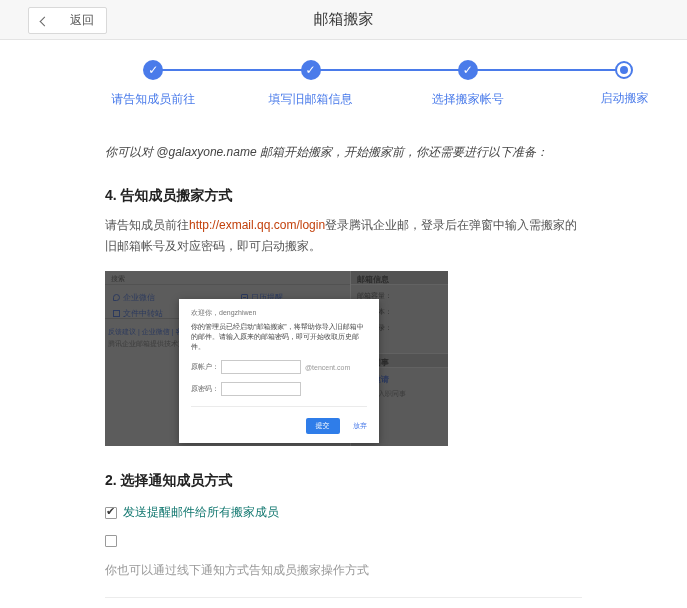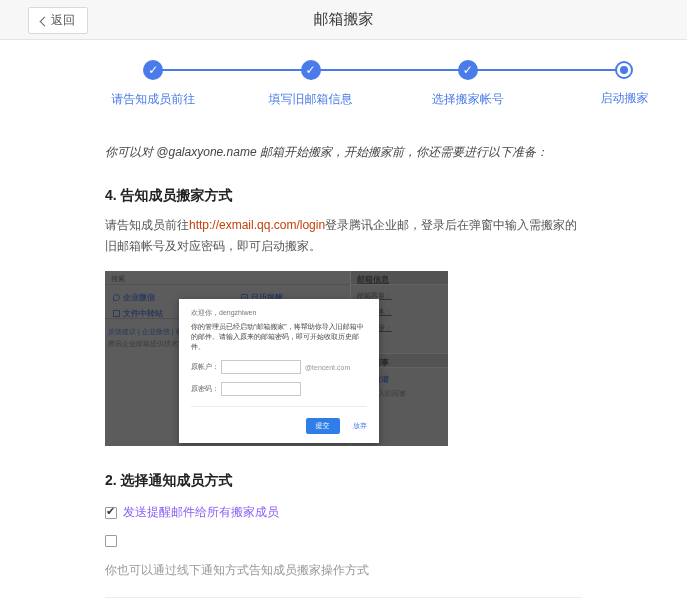--- a/index.html
+++ b/index.html
@@ -5,21 +5,21 @@
   html,body{margin:0;padding:0;}
   body{
     width:687px;height:608px;overflow:hidden;background:#ffffff;
     font-family:"Liberation Sans","DejaVu Sans",sans-serif;color:#333;
   }
   
   .header{height:39px;background:#f7f7f7;border-bottom:1px solid #e4e4e4;
     position:relative;display:flex;align-items:center;justify-content:center;}
   .back-btn{position:absolute;left:28px;top:7px;background:#fff;border:1px solid #d9d9d9;
     border-radius:2px;padding:4px 12px;font-size:12px;color:#555;display:flex;
-    align-items:center;gap:3px;cursor:pointer;}
+    align-items:center;gap:22px;cursor:pointer;}
   .chev{width:6px;height:6px;border-left:1px solid #666;border-bottom:1px solid #666;
     transform:rotate(45deg);margin-top:1px;}
   .title{font-size:15px;color:#333;}
   
   .stepper{position:relative;height:64px;margin-top:16px;}
   .track{position:absolute;top:13px;left:22.3%;width:68.7%;height:2px;background:#4a7bea;}
   .step{position:absolute;top:4px;transform:translateX(-50%);text-align:center;width:150px;}
   .s1{left:22.3%}.s2{left:45.2%}.s3{left:68.1%}.s4{left:90.9%}
   .dot-done{width:20px;height:20px;border-radius:50%;background:#4a7bea;color:#fff;
     font-size:12px;line-height:20px;margin:0 auto;text-align:center;}
@@ -31,51 +31,51 @@
   
   .content{padding:0 105px;}
   .intro{margin-top:24px;font-size:12px;color:#444;font-style:italic;}
   .sec{margin:26px 0 0;font-size:14px;font-weight:bold;color:#222;}
   .para{margin-top:10px;font-size:12px;color:#555;line-height:21px;}
   .para .lnk{color:#c2410c;text-decoration:none;cursor:pointer;}
   
   .shot{margin-top:14px;width:343px;height:175px;background:#5c5c5c;position:relative;overflow:hidden;}
   .shot-topbar{position:absolute;top:0;left:0;width:245px;height:14px;
     border-bottom:1px solid #525252;font-size:7px;color:#323232;padding:3px 0 0 6px;box-sizing:border-box;}
-  .bg-link{position:absolute;font-size:8px;color:#2c3a5e;display:flex;align-items:center;gap:3px;font-weight:bold;}
+  .bg-link{position:absolute;font-size:8px;color:#2c3a5e;display:flex;align-items:center;gap:3px;}
   .mini-ic{width:7px;height:7px;border:1px solid #2c3a5e;box-sizing:border-box;}
   .mini-ic.round{border-radius:50% 50% 50% 0;}
   .mini-ic.cal{border-radius:1px;position:relative;}
   .mini-ic.cal::after{content:"";position:absolute;left:1px;top:2px;right:1px;border-top:1px solid #2c3a5e;}
   .bg-div{position:absolute;top:47px;left:0;width:245px;border-top:1px solid #4f4f4f;}
   .ft{position:absolute;font-size:7px;white-space:nowrap;}
   .ft1{top:56px;left:3px;color:#2c3a5e;}
   .ft2{top:68px;left:3px;color:#3c3c3c;}
-  .sidebar{position:absolute;right:0;top:0;width:97px;height:175px;border-left:1px solid #6a6a6a;background:#5a5a5a;text-decoration:underline;}
+  .sidebar{position:absolute;right:0;top:0;width:97px;height:175px;border-left:1px solid #6a6a6a;background:#5a5a5a;}
   .p-head{height:14px;background:#535353;border-bottom:1px solid #626262;font-size:8px;
     color:#2b2b2b;padding:3px 0 0 6px;box-sizing:border-box;font-weight:bold;}
   .p-item{font-size:7px;color:#2e2e2e;margin:6px 0 0 6px;}
   .p2{position:absolute;top:82px;left:0;right:0;border-top:1px solid #626262;}
   .p2-link{font-size:8px;font-weight:bold;color:#2c3a5e;margin:6px 0 0 6px;}
   .p2-note{font-size:7px;color:#3c3c3c;margin:4px 0 0 6px;}
   
   .dlg{position:absolute;left:74px;top:28px;width:200px;background:#ffffff;
     box-shadow:0 2px 8px rgba(0,0,0,0.35);padding:9px 12px 9px;box-sizing:border-box;}
   .dlg-greet{font-size:7px;color:#777;}
   .dlg-body{font-size:7px;color:#444;line-height:10px;margin-top:4px;}
   .dlg-row{margin-top:8px;display:flex;align-items:center;}
   .dlg-lab{font-size:7px;color:#666;width:30px;}
   .dlg-input{width:78px;height:12px;border:1px solid #c9c9c9;background:#fff;}
   .dlg-suffix{font-size:7px;color:#999;margin-left:4px;}
   .dlg-foot{border-top:1px solid #ebebeb;margin-top:10px;padding-top:7px;text-align:right;}
   .dlg-submit{display:inline-block;background:#2f7de9;color:#fff;font-size:7px;
     padding:3px 10px;border-radius:2px;}
   .dlg-cancel{font-size:7px;color:#4a7bea;margin-left:9px;}
   
-  .opt{margin-top:14px;font-size:12px;color:#8b5cf6;display:flex;align-items:center;gap:6px;}
+  .opt{margin-top:14px;font-size:12px;color:#0f766e;display:flex;align-items:center;gap:6px;}
   .cb{width:12px;height:12px;border:1px solid #9a9a9a;background:#fff;border-radius:1px;
     position:relative;box-sizing:border-box;cursor:pointer;}
   .cb.checked::after{content:"\2714";position:absolute;left:0px;top:-3px;font-size:11px;color:#3a3a3a;}
   .note{margin-top:15px;font-size:12px;color:#999;}
   .rule{margin-top:18px;border-top:1px solid #ececec;}
 </style>
 </head>
 <body>
 
 <div class="header">

